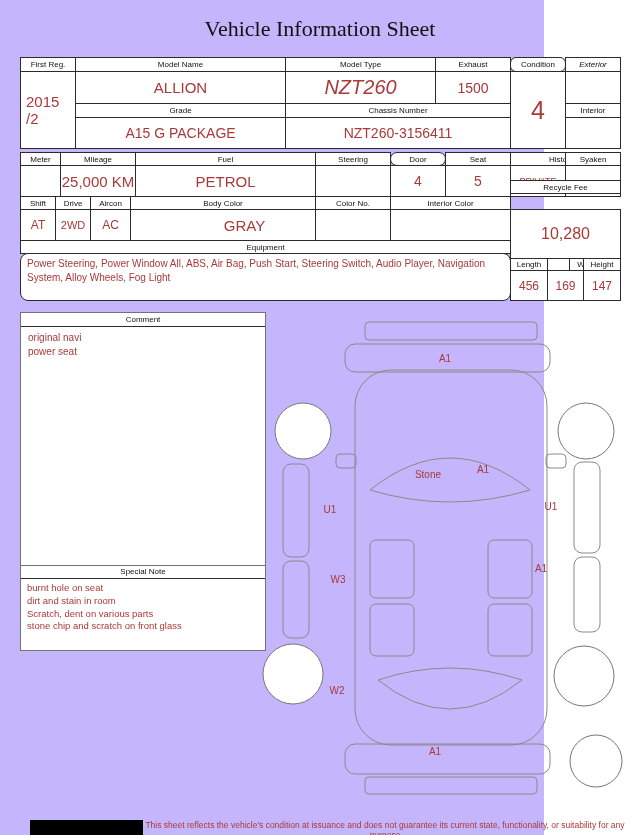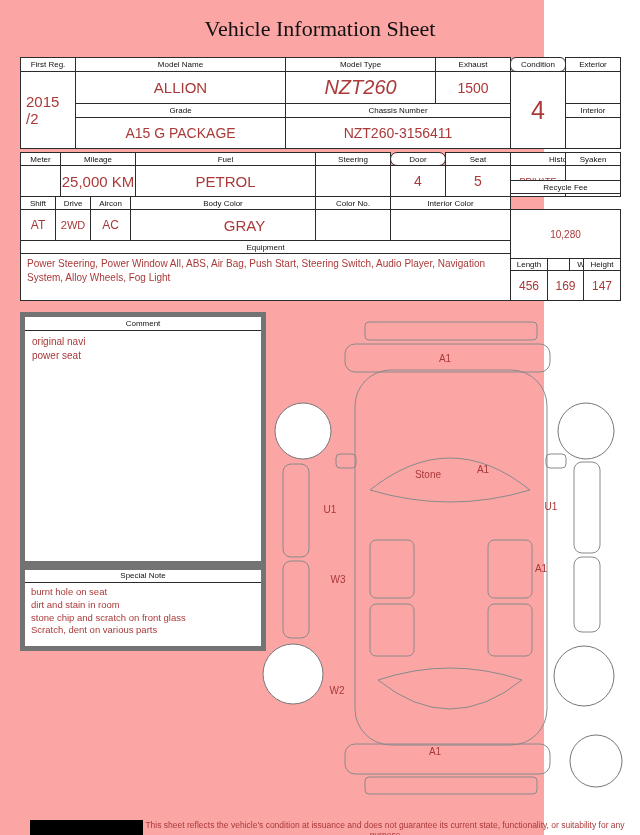--- a/index.html
+++ b/index.html
@@ -1,27 +1,27 @@
 <!DOCTYPE html>
 <html><head>
 <meta charset="utf-8">
 <style>
   * { margin:0; padding:0; box-sizing:border-box; }
   html,body { width:640px; height:835px; overflow:hidden; background:#fff; }
   body { font-family:"Liberation Sans", sans-serif; position:relative; }
-  .page { position:absolute; left:0; top:0; width:544px; height:835px; background:#fca5a5; }
+  .page { position:absolute; left:0; top:0; width:544px; height:835px; background:#c4b5fd; }
   .title { position:absolute; left:0; top:16px; width:640px; text-align:center;
            font-family:"Liberation Serif", serif; font-size:22px; color:#111; }
   .cell { position:absolute; border:1px solid #2b2b2b; background:#fff;
           display:flex; align-items:center; justify-content:center; overflow:hidden; }
   .lbl  { font-size:8px; color:#111; }
   .val  { color:#aa3939; }
   .left-align { justify-content:flex-start; }
   .top-align  { align-items:flex-start; }
-  .box { position:absolute; border:5px solid #737373; background:#fff; }
+  .box { position:absolute; border:1px solid #737373; background:#fff; }
   .box-hdr { border-bottom:1px solid #2b2b2b; text-align:center; font-size:8px; color:#111;
              line-height:13px; height:14px; }
   .box-body { padding:4px 7px; color:#aa3939; }
   .equip-text { font-size:10px; line-height:1.35; text-align:left; padding:3px 6px; }
   .diagram { position:absolute; left:258px; top:308px; }
   .ln { fill:none; stroke:#8a8a8a; stroke-width:1; }
   .wheel { fill:#fff; stroke:#777; stroke-width:1; }
   .mark { fill:#aa3939; font-size:10px; text-anchor:middle; font-family:"Liberation Sans",sans-serif; }
   .footer-text { position:absolute; left:140px; top:820px; width:490px; text-align:center;
                  font-size:8.5px; color:#aa3939; }
@@ -47,21 +47,21 @@
 
   <div class="cell lbl" style="left:285px;top:57px;width:151px;height:15px;">Model Type</div>
   <div class="cell val" style="left:285px;top:71px;width:151px;height:33px;font-size:20px;font-style:italic;">NZT260</div>
 
   <div class="cell lbl" style="left:435px;top:57px;width:76px;height:15px;">Exhaust</div>
   <div class="cell val" style="left:435px;top:71px;width:76px;height:33px;font-size:14px;">1500</div>
 
   <div class="cell lbl" style="left:510px;top:57px;width:56px;height:15px;border-radius:6px;">Condition</div>
   <div class="cell val" style="left:510px;top:71px;width:56px;height:78px;font-size:25px;">4</div>
 
-  <div class="cell lbl" style="left:565px;top:57px;width:56px;height:15px;">Exterior</div>
+  <div class="cell lbl" style="left:565px;top:57px;width:56px;height:15px;font-style:italic;">Exterior</div>
   <div class="cell" style="left:565px;top:71px;width:56px;height:33px;"></div>
 
   <div class="cell lbl" style="left:75px;top:103px;width:211px;height:15px;">Grade</div>
   <div class="cell val" style="left:75px;top:117px;width:211px;height:32px;font-size:14px;">A15 G PACKAGE</div>
 
   <div class="cell lbl" style="left:285px;top:103px;width:226px;height:15px;">Chassis Number</div>
   <div class="cell val" style="left:285px;top:117px;width:226px;height:32px;font-size:14px;">NZT260-3156411</div>
 
   <div class="cell lbl" style="left:565px;top:103px;width:56px;height:15px;">Interior</div>
   <div class="cell" style="left:565px;top:117px;width:56px;height:32px;"></div>
@@ -88,29 +88,29 @@
   <div class="cell lbl" style="left:390px;top:196px;width:121px;height:14px;">Interior Color</div>
 
   <div class="cell val" style="left:20px;top:209px;width:36px;height:32px;font-size:12px;">AT</div>
   <div class="cell val" style="left:55px;top:209px;width:36px;height:32px;font-size:11px;">2WD</div>
   <div class="cell val" style="left:90px;top:209px;width:41px;height:32px;font-size:12px;">AC</div>
   <div class="cell val" style="left:130px;top:209px;width:186px;height:32px;font-size:15px;padding-left:43px;">GRAY</div>
   <div class="cell" style="left:315px;top:209px;width:76px;height:32px;"></div>
   <div class="cell" style="left:390px;top:209px;width:121px;height:32px;"></div>
 
   <div class="cell lbl" style="left:20px;top:240px;width:491px;height:14px;">Equipment</div>
-  <div class="cell val equip-text top-align left-align" style="left:20px;top:253px;width:491px;height:48px;">Power Steering, Power Window  All, ABS, Air Bag, Push Start, Steering Switch, Audio Player, Navigation System, Alloy Wheels, Fog Light</div>
+  <div class="cell val equip-text top-align left-align" style="left:20px;top:253px;width:491px;height:48px;border-radius:8px;">Power Steering, Power Window  All, ABS, Air Bag, Push Start, Steering Switch, Audio Player, Navigation System, Alloy Wheels, Fog Light</div>
 
   <div class="cell lbl" style="left:510px;top:152px;width:56px;height:14px;padding-left:47px;">History</div>
   <div class="cell lbl" style="left:565px;top:152px;width:56px;height:14px;">Syaken</div>
   <div class="cell val" style="left:510px;top:165px;width:56px;height:32px;font-size:9px;">PRIVATE</div>
   <div class="cell" style="left:565px;top:165px;width:56px;height:32px;"></div>
 
   <div class="cell lbl" style="left:510px;top:180px;width:111px;height:14px;text-align:right;">Recycle Fee</div>
-  <div class="cell val" style="left:510px;top:209px;width:111px;height:50px;font-size:10px;">10,280</div>
+  <div class="cell val" style="left:510px;top:209px;width:111px;height:50px;font-size:16px;">10,280</div>
 
   <div class="cell lbl" style="left:510px;top:258px;width:38px;height:13px;">Length</div>
   <div class="cell lbl" style="left:569px;top:258px;width:37px;height:13px;">Widht</div>
   <div class="cell lbl" style="left:583px;top:258px;width:38px;height:13px;">Height</div>
   <div class="cell val" style="left:510px;top:270px;width:38px;height:31px;font-size:12px;">456</div>
   <div class="cell val" style="left:547px;top:270px;width:37px;height:31px;font-size:12px;">169</div>
   <div class="cell val" style="left:583px;top:270px;width:38px;height:31px;font-size:12px;">147</div>
 
   <div class="box" style="left:20px;top:312px;width:246px;height:254px;">
     <div class="box-hdr">Comment</div>
@@ -118,22 +118,22 @@
       <div>original navi</div>
       <div>power seat</div>
     </div>
   </div>
 
   <div class="box" style="left:20px;top:565px;width:246px;height:86px;">
     <div class="box-hdr" style="height:13px;line-height:12px;">Special Note</div>
     <div class="box-body" style="font-size:9.5px;line-height:1.35;padding:3px 6px;">
       <div>burnt hole on seat</div>
       <div>dirt and stain in room</div>
+      <div>Scratch, dent on various parts</div>
       <div>stone chip and scratch on front glass</div>
-      <div>Scratch, dent on various parts</div>
     </div>
   </div>
 
   <svg class="diagram" width="372" height="500" viewBox="0 0 372 500">
 
     <rect class="ln" x="107" y="14" width="172" height="18" rx="4"></rect>
     <rect class="ln" x="87" y="36" width="205" height="28" rx="10"></rect>
 
     <rect class="ln" x="97" y="62" width="192" height="375" rx="36"></rect>
 

